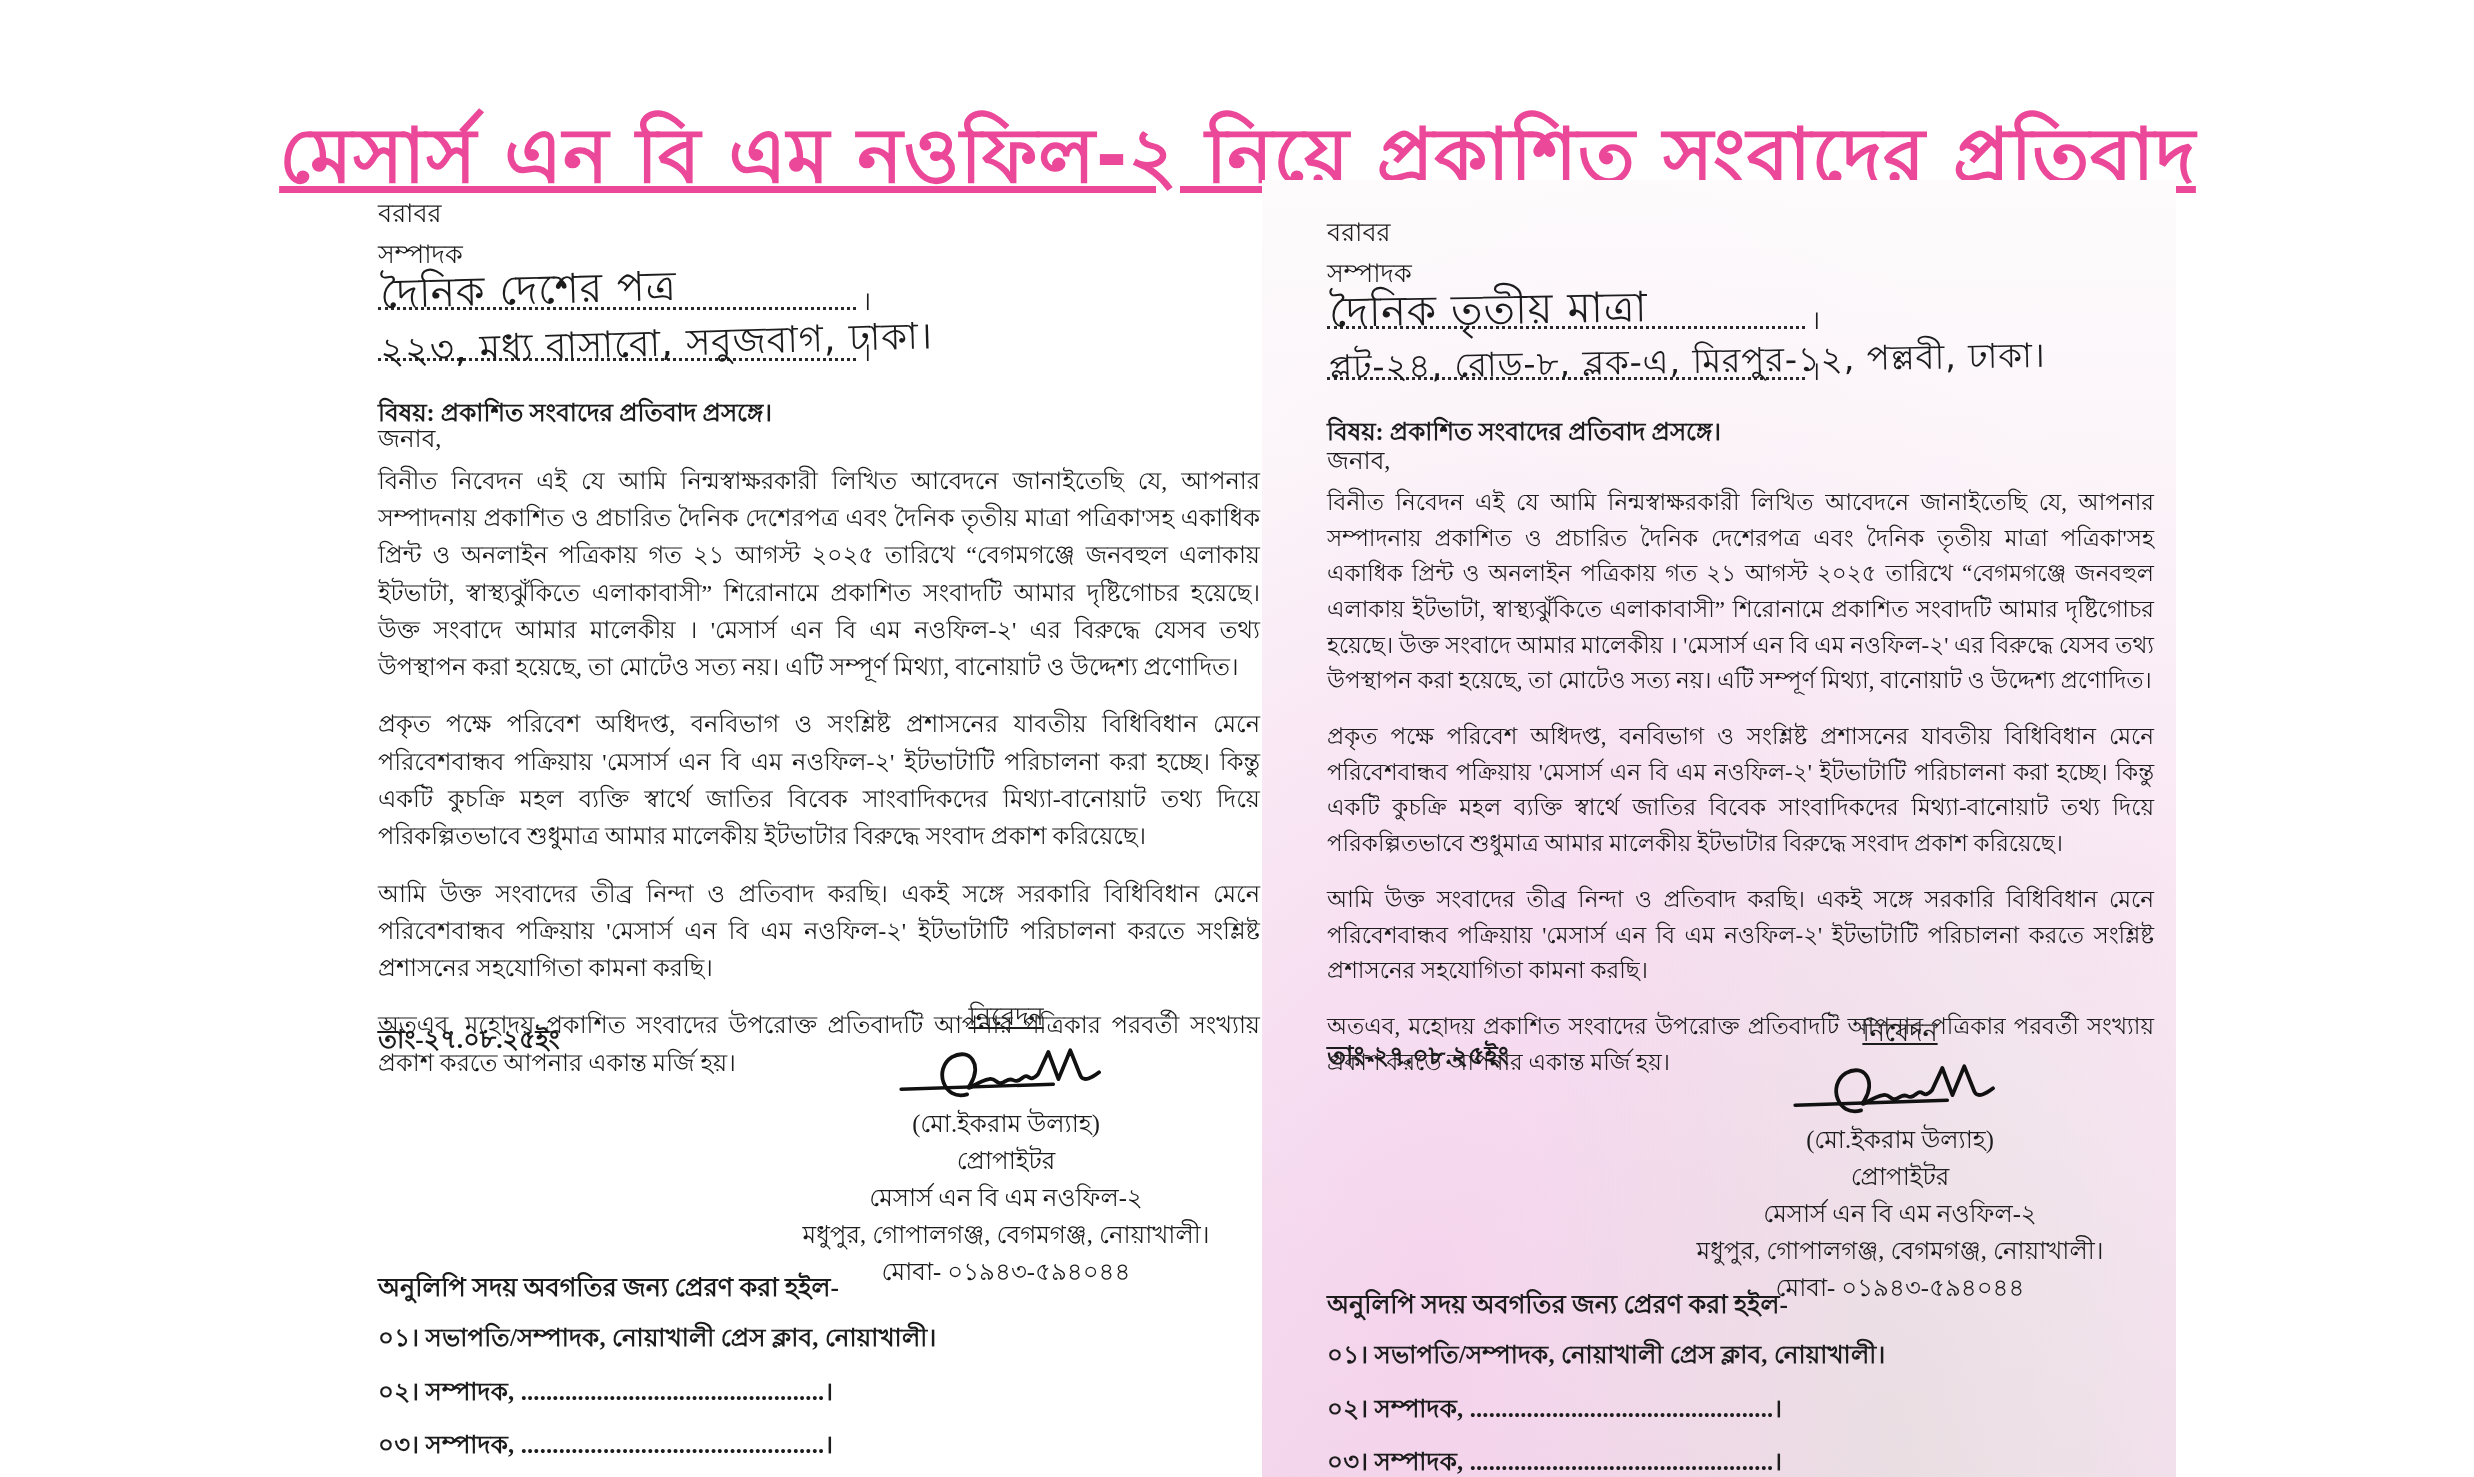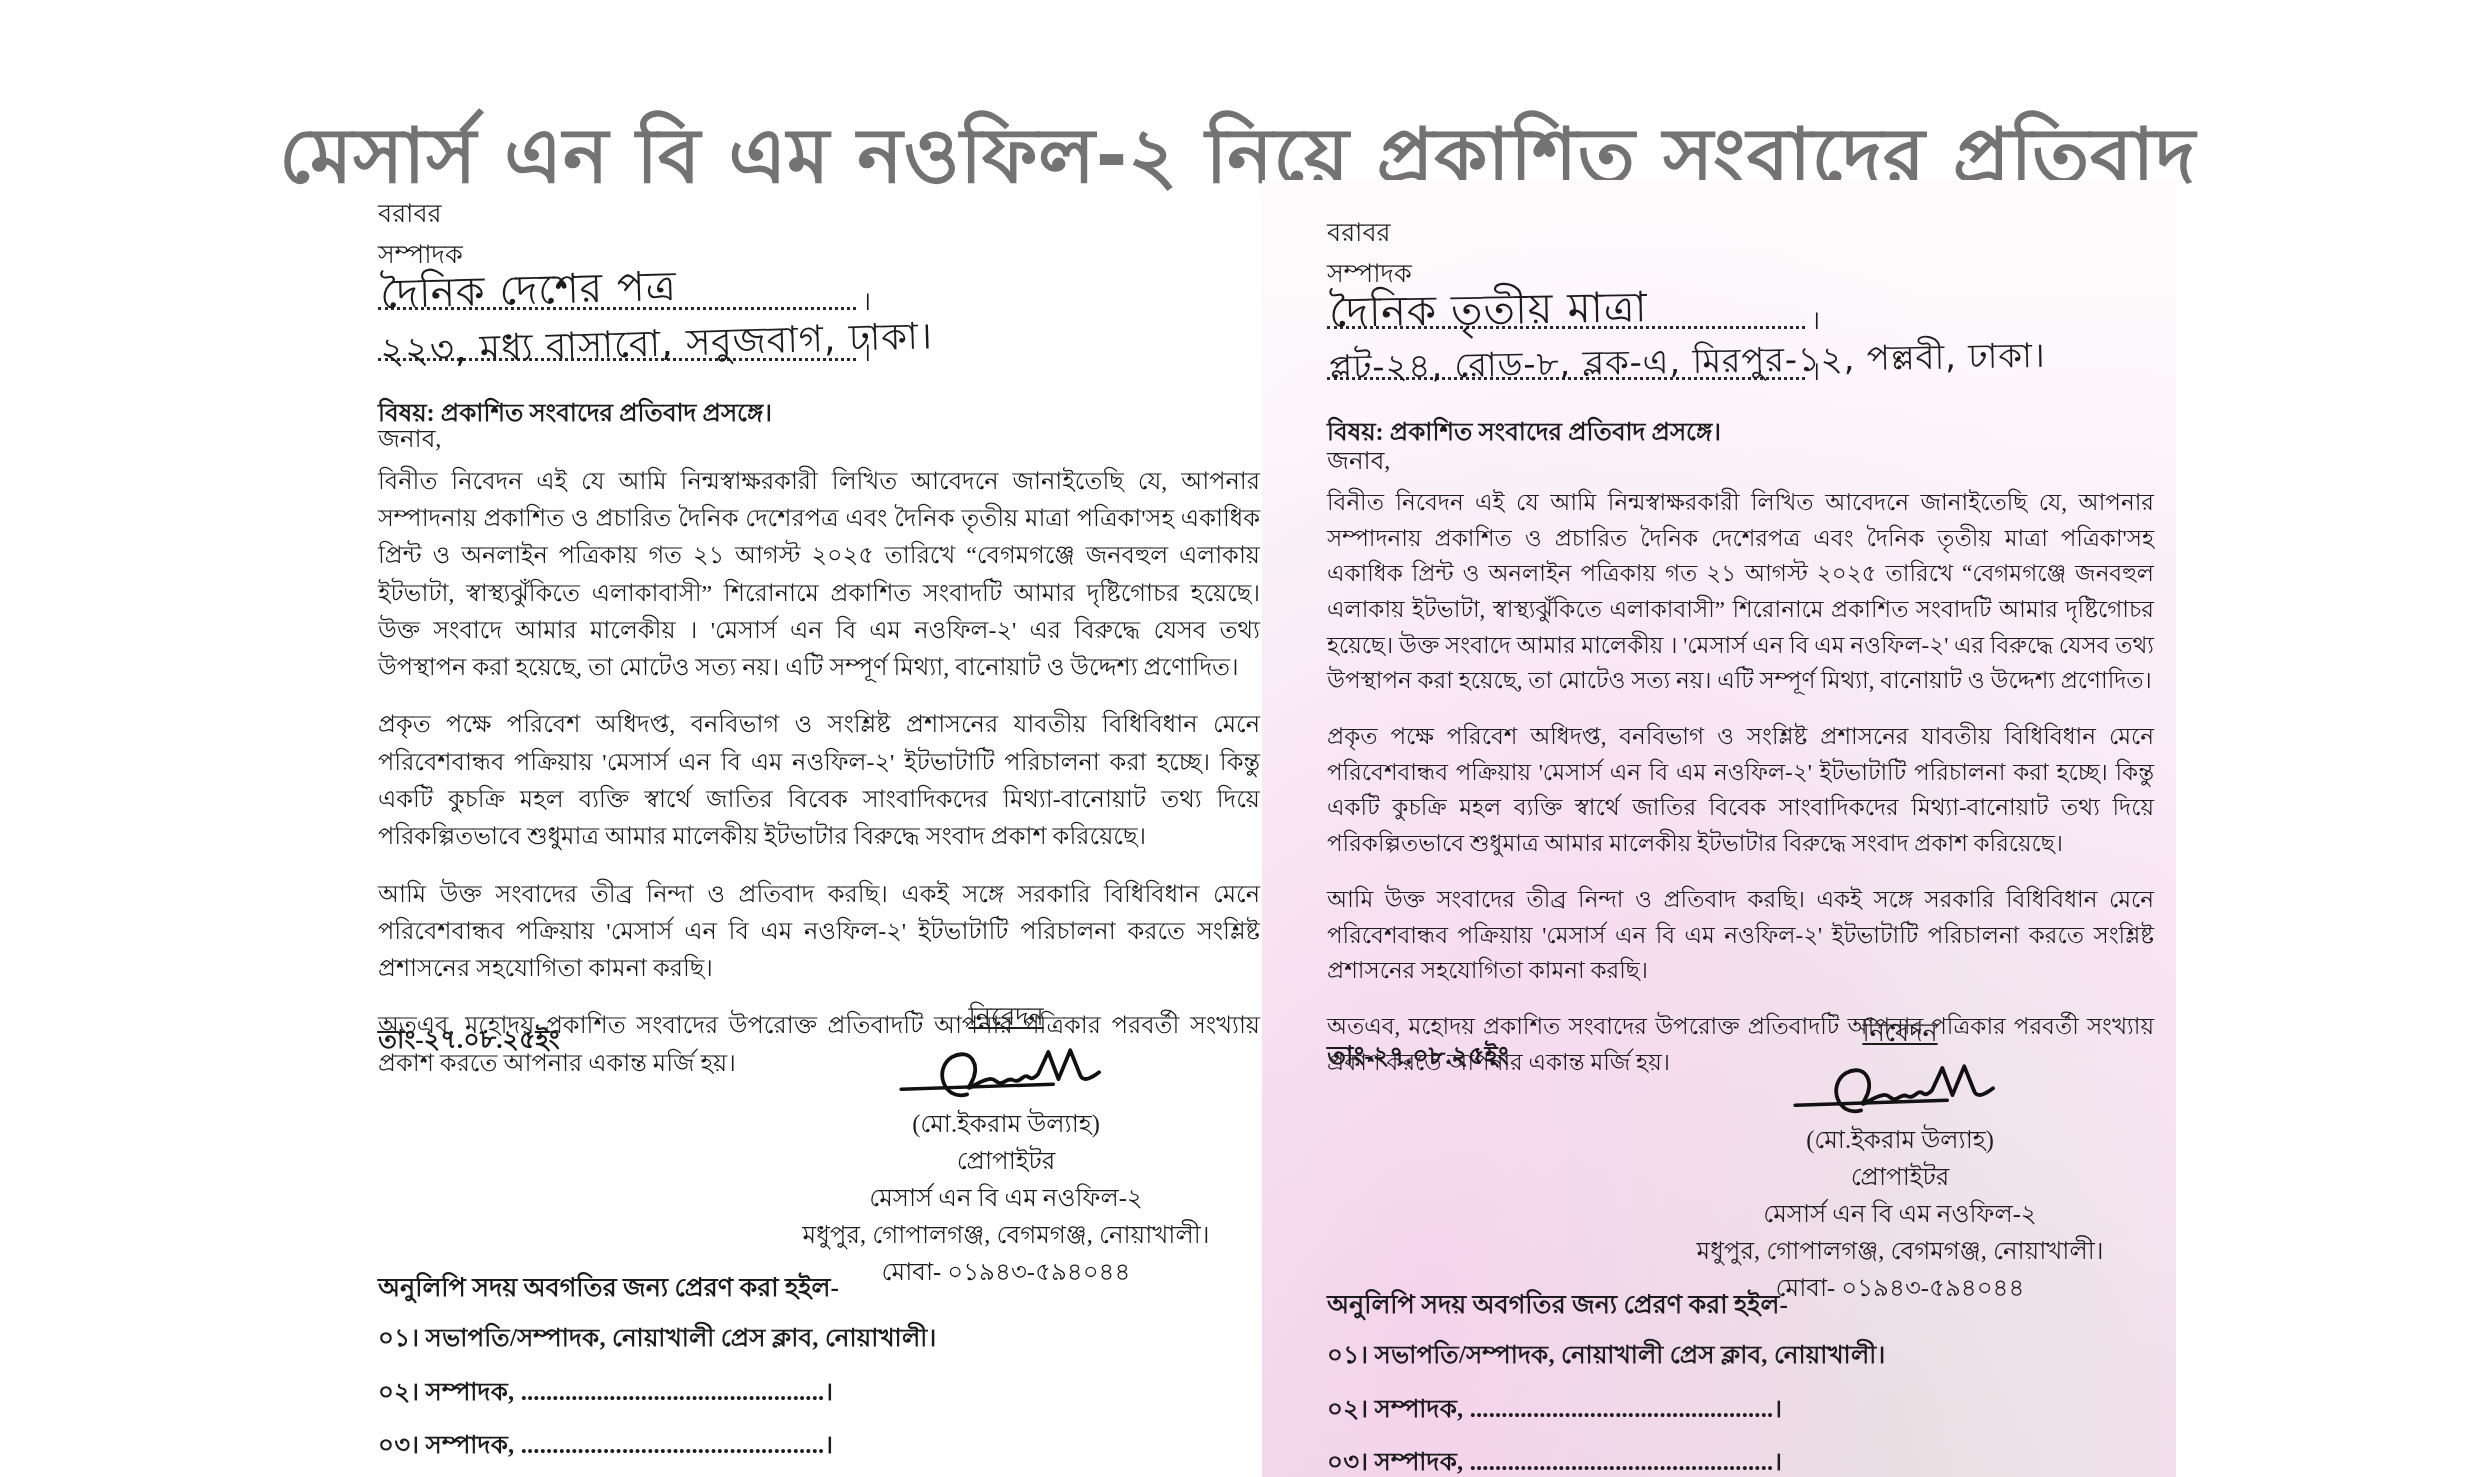--- a/index.html
+++ b/index.html
@@ -13,23 +13,24 @@
   }
 
   
   .main-title{
     position:absolute;top:63px;left:0;width:100%;
     text-align:center;
     font-family:"DejaVu Sans", sans-serif;
     font-weight:bold;
     font-size:76px;
     line-height:1.1;
-    color:#737373;
+    color:#ec4899;
     letter-spacing:0.8px;
     white-space:nowrap;
+    text-decoration:underline;
   }
 
   
   .scan-panel{
     position:absolute;left:1262px;top:180px;width:914px;height:1297px;
     background:
       radial-gradient(ellipse at 18% 85%, rgba(233,142,214,0.20), transparent 55%),
       radial-gradient(ellipse at 70% 97%, rgba(180,226,170,0.18), transparent 45%),
       radial-gradient(ellipse at 90% 60%, rgba(240,170,226,0.12), transparent 55%),
       radial-gradient(ellipse at 40% 45%, rgba(238,190,228,0.14), transparent 60%),

